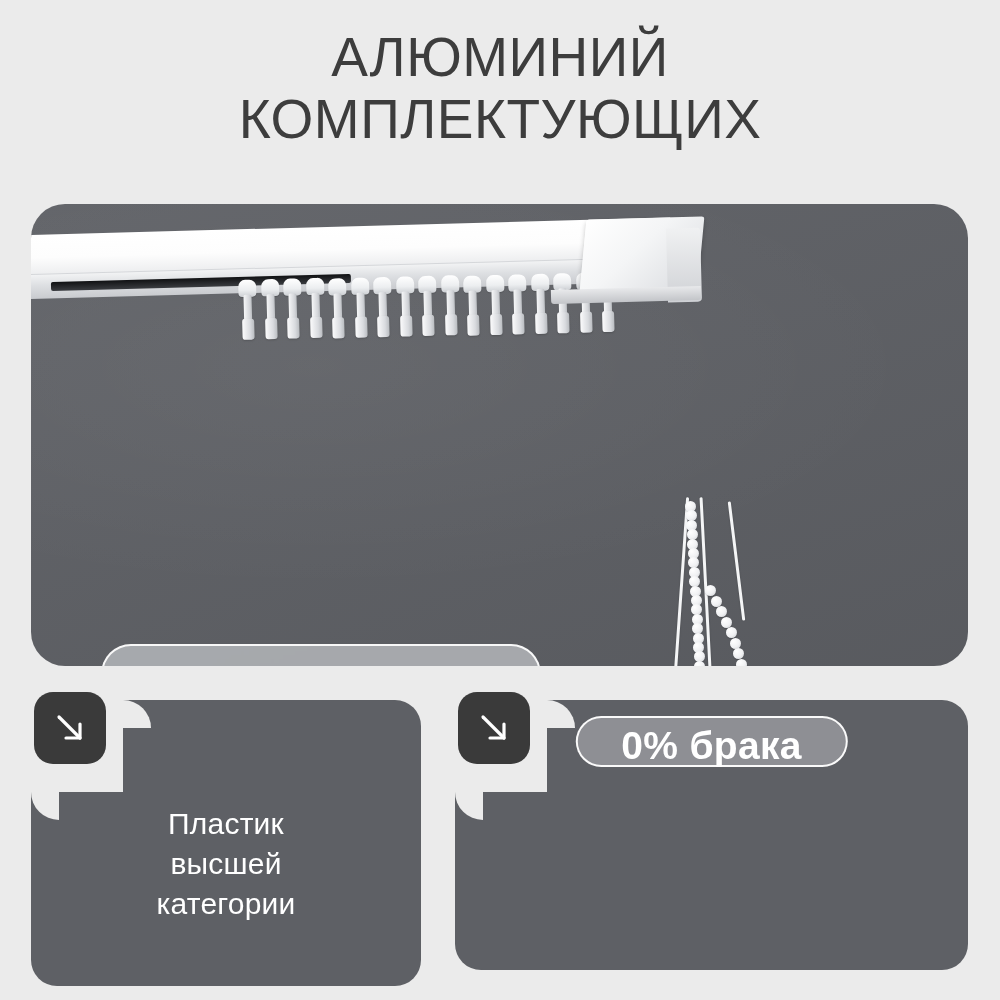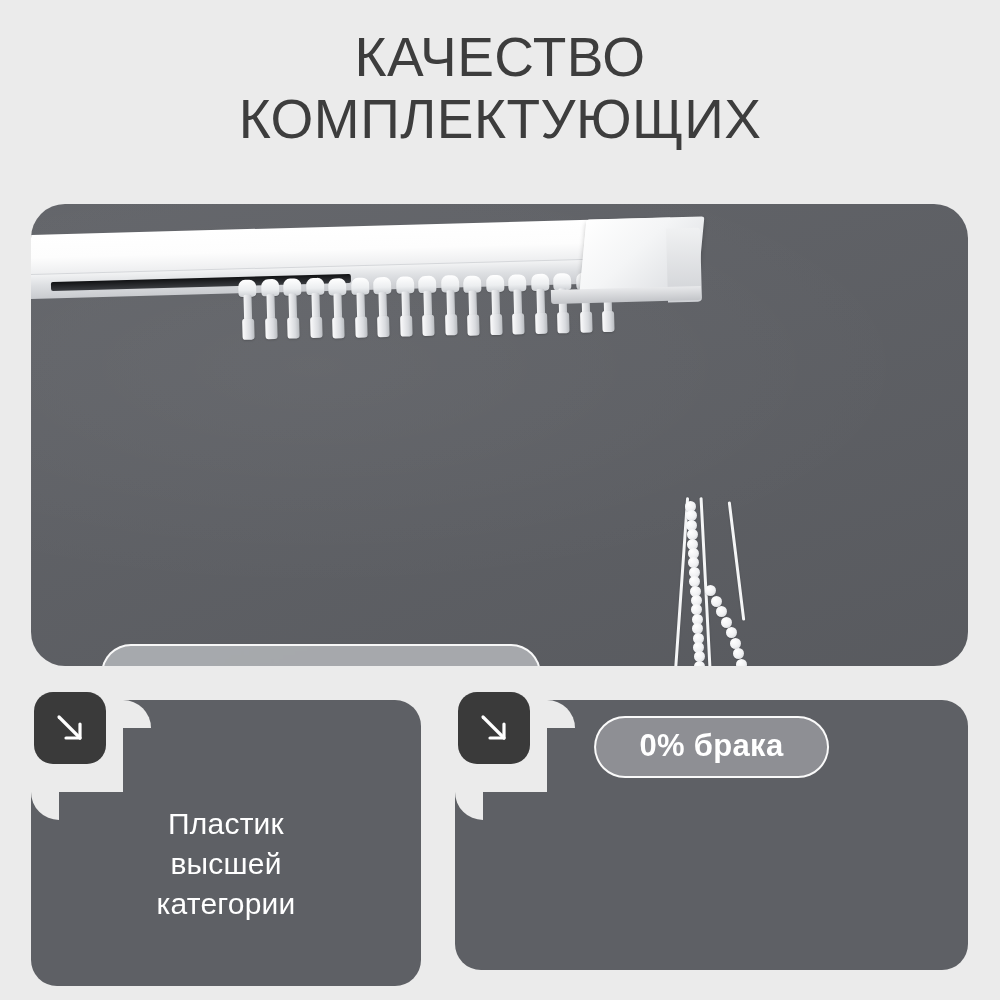--- a/index.html
+++ b/index.html
@@ -321,36 +321,36 @@
   }
   .card-left .card-text  { top: 104px; }
   .card-right .card-text { top: 108px; padding: 0 28px; }
 
   
   .pill {
     position: absolute;
     left: 50%;
     transform: translateX(-50%);
     top: 16px;
-    padding: 9px 44px 11px;
+    padding: 9px 44px 0;
     border-radius: 34px;
     background: rgba(150,152,156,0.85);
     border: 2px solid rgba(255,255,255,0.95);
     color: #ffffff;
-    font-size: 31px;
+    font-size: 39px;
     line-height: 38px;
     font-weight: 700;
     letter-spacing: 0.3px;
     white-space: nowrap;
   }
 </style>
 </head>
 <body>
 
-<div class="heading">КАЧЕСТВО
+<div class="heading">АЛЮМИНИЙ
 КОМПЛЕКТУЮЩИХ</div>
 
 <div class="hero">
 
   <div class="hero-vignette"></div>
 
   <div class="track-wrap">
     <div class="rail-top"></div>
     <div class="rail-channel"></div>
     <div class="rail-groove"></div>

